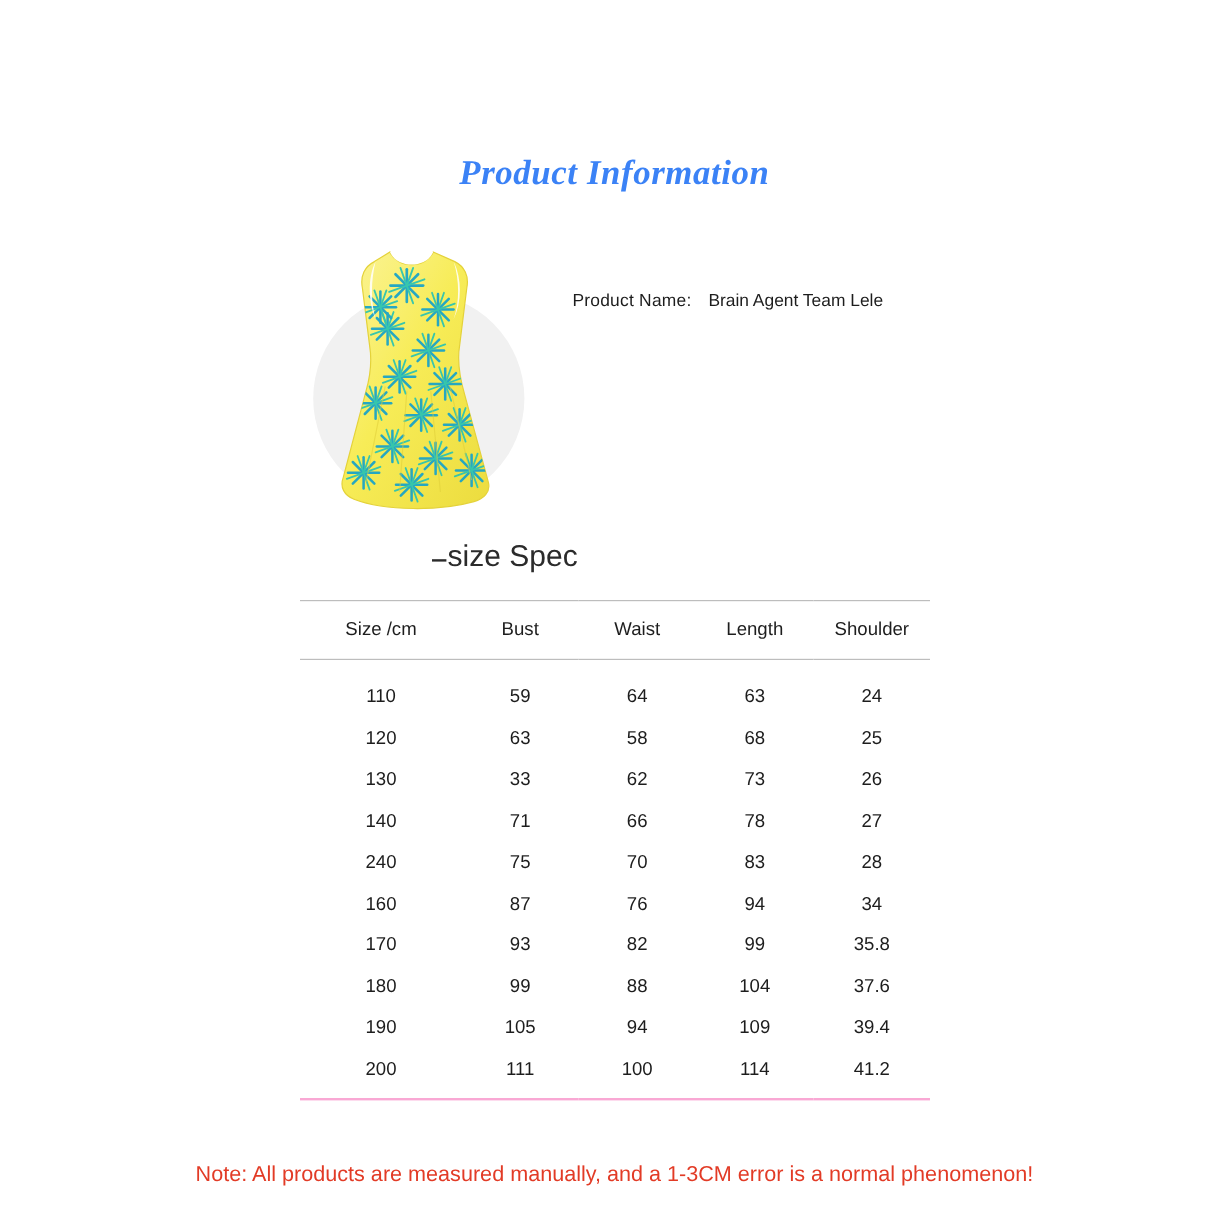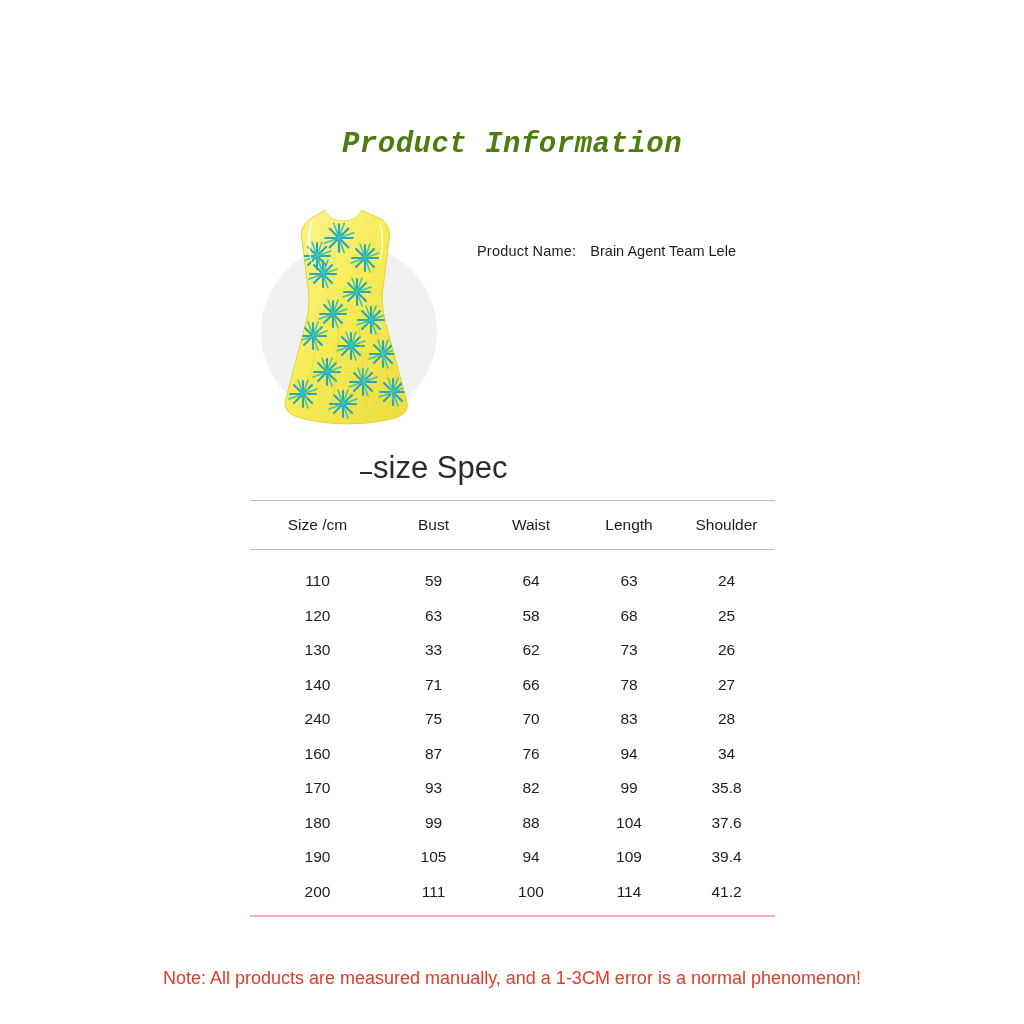--- a/index.html
+++ b/index.html
@@ -22,26 +22,26 @@
     height: 1024px;
   }
 
   
   .title {
     position: absolute;
     left: 0;
     top: 128px;
     width: 1024px;
     text-align: center;
-    font-family: Liberation Mono, monospace;
+    font-family: Liberation Serif, serif;
     font-weight: bold;
     font-style: italic;
     font-size: 29px;
     letter-spacing: 0.5px;
-    color: #4d7c0f;
+    color: #3b82f6;
   }
 
   
   .product-photo {
     position: absolute;
     left: 247px;
     top: 196px;
     width: 200px;
     height: 248px;
   }
@@ -71,21 +71,21 @@
     white-space: nowrap;
   }
   .product-name .label { letter-spacing: 0.2px; }
   .product-name .value { margin-left: 14px; }
 
   
   .spec-heading {
     position: absolute;
     left: 360px;
     top: 450px;
-    font-size: 31px;
+    font-size: 25px;
     color: #2b2b2b;
     font-weight: normal;
   }
   .spec-heading .dash {
     display: inline-block;
     vertical-align: 4px;
     width: 12px;
     height: 2px;
     background: #2b2b2b;
     margin-right: 1px;

